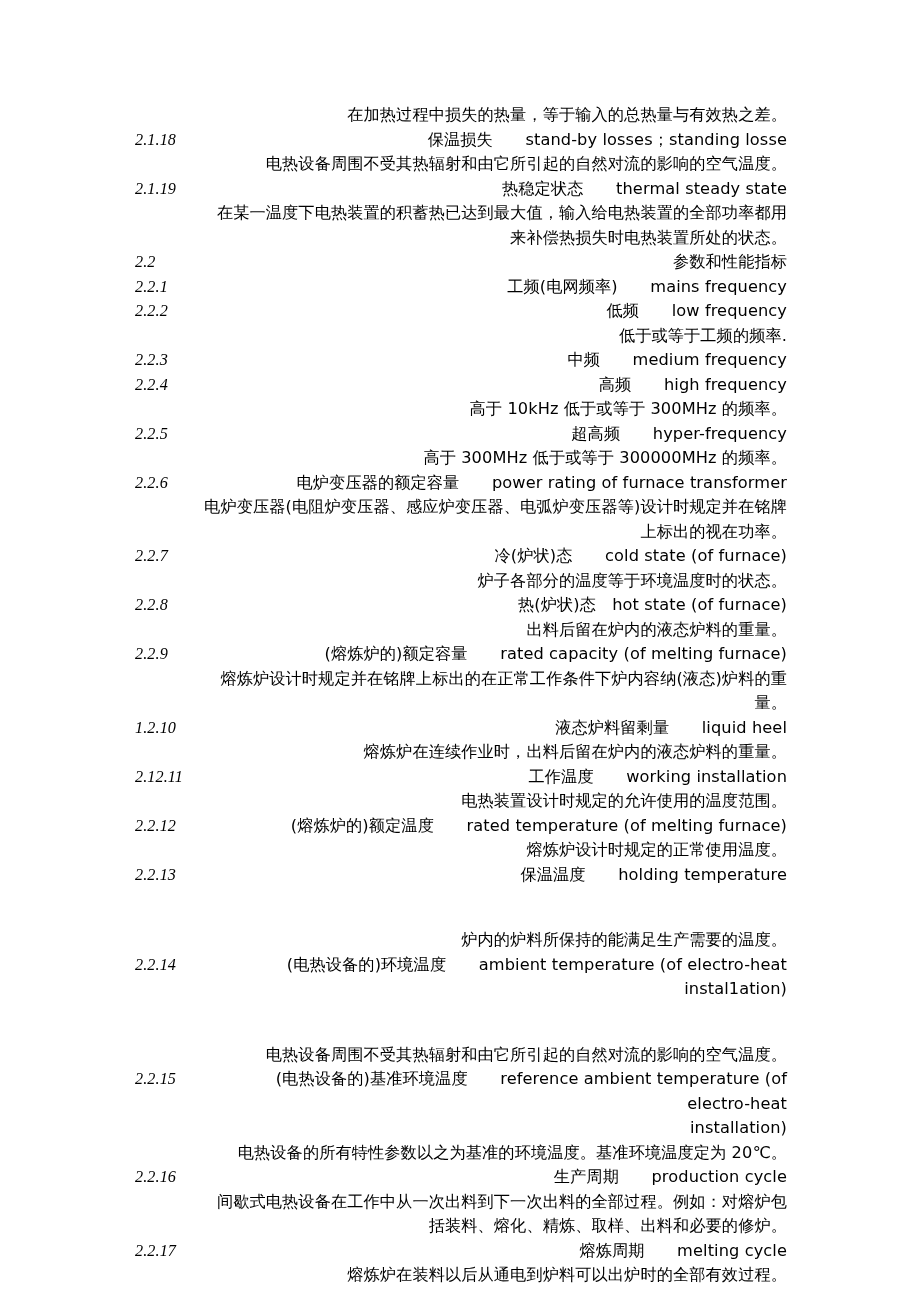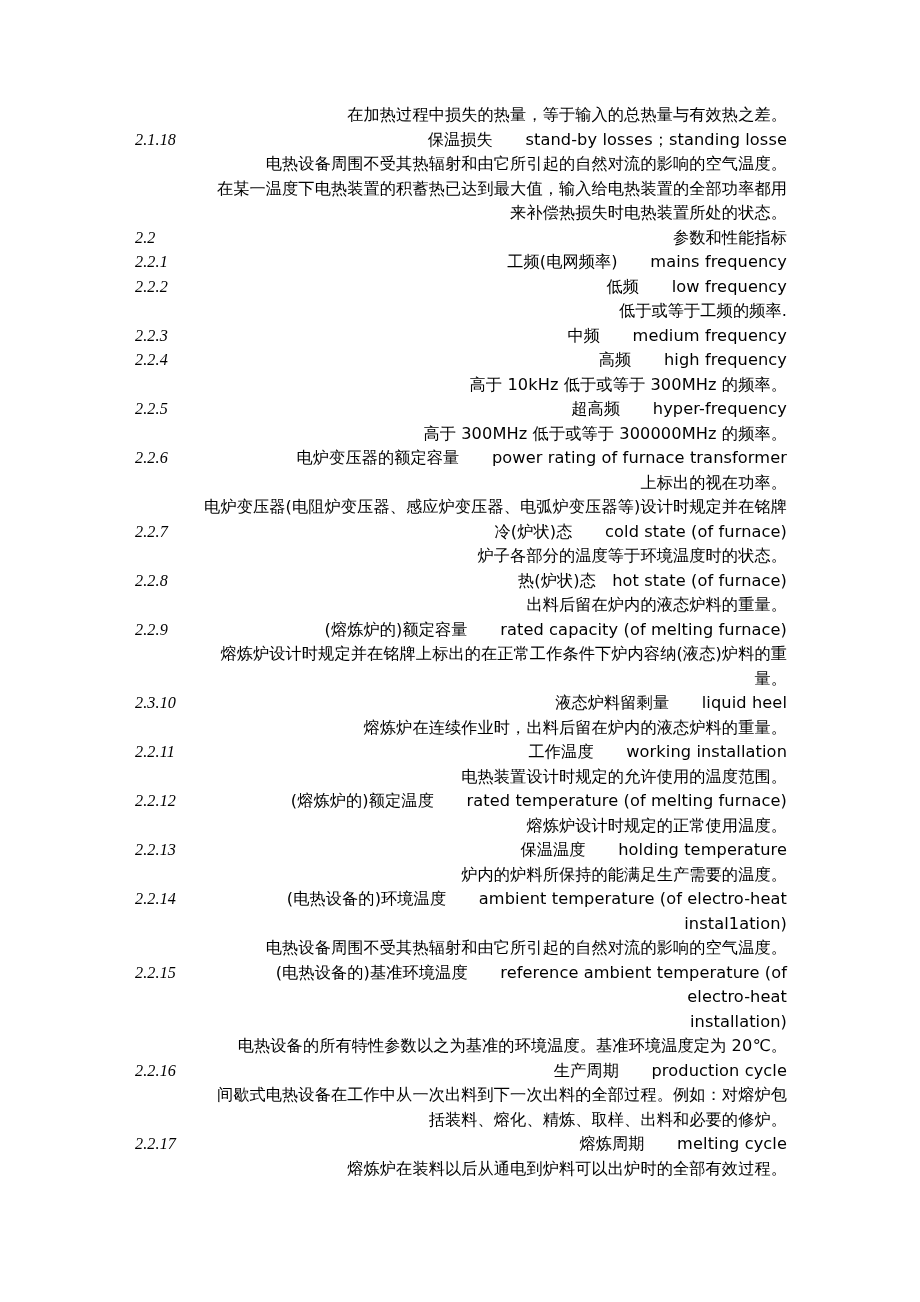--- a/index.html
+++ b/index.html
@@ -33,20 +33,21 @@
     letter-spacing: 0.1px;
     text-align: left;
   }
   
   .body-indent {
     padding-left: 61px;
   }
   
   .body-indent-extra {
     padding-left: 69px;
+    margin-top: 41px;
   }
   
   .hang {
     padding-left: 0;
     margin-left: 24px;
   }
   
   .entry {
     display: flex;
     align-items: baseline;
@@ -67,43 +68,44 @@
   .cn { font-family: "DejaVu Sans", "Liberation Sans", sans-serif; text-align: right; }
 </style>
 </head>
 <body>
 
 <div id="page">
   <div id="content">
       <div class="line cn body-indent">在加热过程中损失的热量，等于输入的总热量与有效热之差。</div>
       <div class="line entry"><span class="num">2.1.18</span><span class="term cn">保温损失　　stand-by losses；standing losse</span></div>
       <div class="line cn body-indent">电热设备周围不受其热辐射和由它所引起的自然对流的影响的空气温度。</div>
+      <div class="line entry"><span class="num">2.1.19</span><span class="term cn">热稳定状态　　thermal steady state</span></div>
       <div class="line cn body-indent">在某一温度下电热装置的积蓄热已达到最大值，输入给电热装置的全部功率都用</div>
       <div class="line cn hang">来补偿热损失时电热装置所处的状态。</div>
       <div class="line entry"><span class="num">2.2</span><span class="term cn">参数和性能指标</span></div>
       <div class="line entry"><span class="num">2.2.1</span><span class="term cn">工频(电网频率)　　mains frequency</span></div>
       <div class="line entry"><span class="num">2.2.2</span><span class="term cn">低频　　low frequency</span></div>
       <div class="line cn body-indent">低于或等于工频的频率.</div>
       <div class="line entry"><span class="num">2.2.3</span><span class="term cn">中频　　medium frequency</span></div>
       <div class="line entry"><span class="num">2.2.4</span><span class="term cn">高频　　high frequency</span></div>
       <div class="line cn body-indent">高于 10kHz 低于或等于 300MHz 的频率。</div>
       <div class="line entry"><span class="num">2.2.5</span><span class="term cn">超高频　　hyper-frequency</span></div>
       <div class="line cn body-indent">高于 300MHz 低于或等于 300000MHz 的频率。</div>
       <div class="line entry"><span class="num">2.2.6</span><span class="term cn">电炉变压器的额定容量　　power rating of furnace transformer</span></div>
+      <div class="line cn body-indent">电炉变压器(电阻炉变压器、感应炉变压器、电弧炉变压器等)设计时规定并在铭牌</div>
       <div class="line cn hang">上标出的视在功率。</div>
-      <div class="line cn body-indent">电炉变压器(电阻炉变压器、感应炉变压器、电弧炉变压器等)设计时规定并在铭牌</div>
       <div class="line entry"><span class="num">2.2.7</span><span class="term cn">冷(炉状)态　　cold state (of furnace)</span></div>
       <div class="line cn body-indent">炉子各部分的温度等于环境温度时的状态。</div>
       <div class="line entry"><span class="num">2.2.8</span><span class="term cn">热(炉状)态　hot state (of furnace)</span></div>
       <div class="line cn body-indent">出料后留在炉内的液态炉料的重量。</div>
       <div class="line entry"><span class="num">2.2.9</span><span class="term cn">(熔炼炉的)额定容量　　rated capacity (of melting furnace)</span></div>
       <div class="line cn body-indent">熔炼炉设计时规定并在铭牌上标出的在正常工作条件下炉内容纳(液态)炉料的重量。</div>
-      <div class="line entry"><span class="num">2.3.10</span><span class="term cn">液态炉料留剩量　　liquid heel</span></div>
+      <div class="line entry"><span class="num">1.2.10</span><span class="term cn">液态炉料留剩量　　liquid heel</span></div>
       <div class="line cn body-indent">熔炼炉在连续作业时，出料后留在炉内的液态炉料的重量。</div>
-      <div class="line entry"><span class="num">2.2.11</span><span class="term cn">工作温度　　working installation</span></div>
+      <div class="line entry"><span class="num">2.12.11</span><span class="term cn">工作温度　　working installation</span></div>
       <div class="line cn body-indent">电热装置设计时规定的允许使用的温度范围。</div>
       <div class="line entry"><span class="num">2.2.12</span><span class="term cn">(熔炼炉的)额定温度　　rated temperature (of melting furnace)</span></div>
       <div class="line cn body-indent">熔炼炉设计时规定的正常使用温度。</div>
       <div class="line entry"><span class="num">2.2.13</span><span class="term cn">保温温度　　holding temperature</span></div>
       <div class="line cn body-indent-extra">炉内的炉料所保持的能满足生产需要的温度。</div>
       <div class="line entry"><span class="num">2.2.14</span><span class="term cn">(电热设备的)环境温度　　ambient temperature (of electro-heat instal1ation)</span></div>
       <div class="line cn body-indent-extra">电热设备周围不受其热辐射和由它所引起的自然对流的影响的空气温度。</div>
       <div class="line entry"><span class="num">2.2.15</span><span class="term cn">(电热设备的)基准环境温度　　reference ambient temperature (of electro-heat</span></div>
       <div class="line cn hang">installation)</div>
       <div class="line cn body-indent">电热设备的所有特性参数以之为基准的环境温度。基准环境温度定为 20℃。</div>

